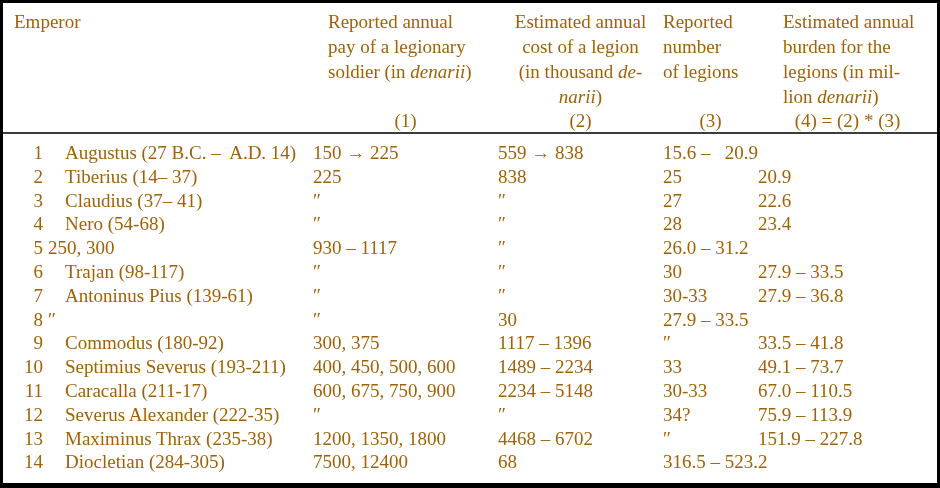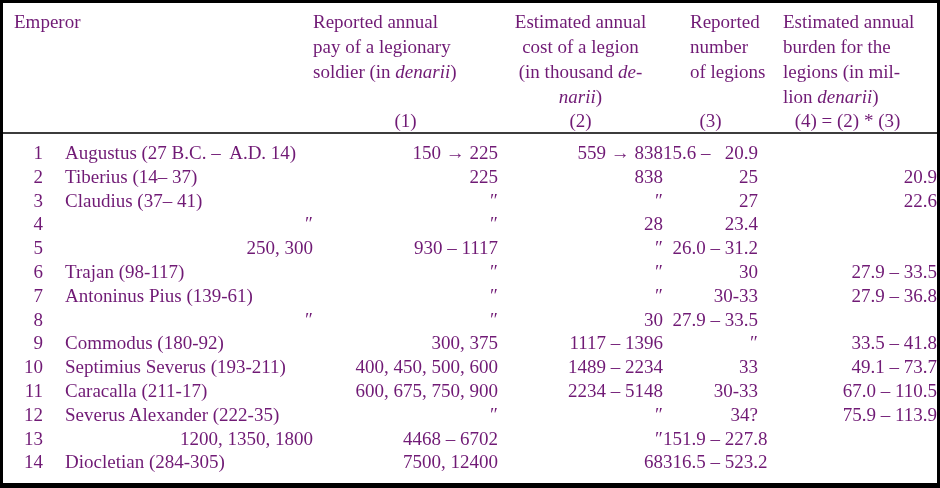--- a/index.html
+++ b/index.html
@@ -3,58 +3,58 @@
 <meta charset="utf-8">
 <style>
   html, body { margin: 0; padding: 0; background: #fff; }
   .frame {
     box-sizing: border-box;
     width: 940px;
     height: 488px;
     border: 3px solid #000;
     border-bottom-width: 5px;
     background: #fff;
-    color: #701a75;
+    color: #a16207;
     font-family: "Liberation Serif", "DejaVu Serif", serif;
     font-size: 19px;
     overflow: hidden;
   }
   
   .thead {
     display: grid;
     grid-template-columns: 45px 265px 185px 165px 95px 179px;
     height: 129px;
     border-bottom: 2px solid #3c3c3c;
   }
   .hcell {
     display: flex;
     flex-direction: column;
     justify-content: space-between;
     padding: 6px 0 5px 0;
   }
   .hcell .hlines { line-height: 25px; }
   .hcell .hnum { text-align: center; line-height: 24px; }
   .hcell-emperor { grid-column: 1 / 3; padding: 6px 0 0 11px; }
-  .hcell-pay .hlines { }
+  .hcell-pay .hlines { margin-left: 15px; }
   .hcell-cost .hlines { text-align: center; }
-  .hcell-legions .hlines { margin-left: 27px; }
+  .hcell-legions .hlines { margin-left: 0; }
   .hcell-burden .hlines { margin-left: 25px; }
   .hline { display: block; white-space: pre; }
   .it { font-style: italic; text-align: center; }
   
   .tbody { padding-top: 7px; }
   .trow {
     display: grid;
     grid-template-columns: 45px 265px 185px 165px 95px 179px;
     height: 23.8px;
     line-height: 23.8px;
   }
   .c-num  { text-align: right; padding-right: 5px; }
   .c-name { padding-left: 17px; white-space: pre; }
-  .c-val  { text-align: right; white-space: pre; }
+  .c-val  { text-align: left; white-space: pre; }
 </style>
 </head>
 <body>
 
 <div class="frame">
 
   <div class="thead">
 
     <div class="hcell hcell-emperor">
       <div class="hlines">
@@ -124,20 +124,21 @@
     <div class="c-num">3</div>
     <div class="c-name">Claudius (37– 41)</div>
     <div class="c-val">″</div>
     <div class="c-val">″</div>
     <div class="c-val">27</div>
     <div class="c-val">22.6</div>
   </div>
 
   <div class="trow">
     <div class="c-num">4</div>
+    <div class="c-name">Nero (54-68)</div>
     <div class="c-val">″</div>
     <div class="c-val">″</div>
     <div class="c-val">28</div>
     <div class="c-val">23.4</div>
   </div>
 
   <div class="trow">
     <div class="c-num">5</div>
     <div class="c-val">250, 300</div>
     <div class="c-val">930 – 1117</div>
@@ -202,20 +203,21 @@
     <div class="c-num">12</div>
     <div class="c-name">Severus Alexander (222-35)</div>
     <div class="c-val">″</div>
     <div class="c-val">″</div>
     <div class="c-val">34?</div>
     <div class="c-val">75.9 – 113.9</div>
   </div>
 
   <div class="trow">
     <div class="c-num">13</div>
+    <div class="c-name">Maximinus Thrax (235-38)</div>
     <div class="c-val">1200, 1350, 1800</div>
     <div class="c-val">4468 – 6702</div>
     <div class="c-val">″</div>
     <div class="c-val">151.9 – 227.8</div>
   </div>
 
   <div class="trow">
     <div class="c-num">14</div>
     <div class="c-name">Diocletian (284-305)</div>
     <div class="c-val">7500, 12400</div>

